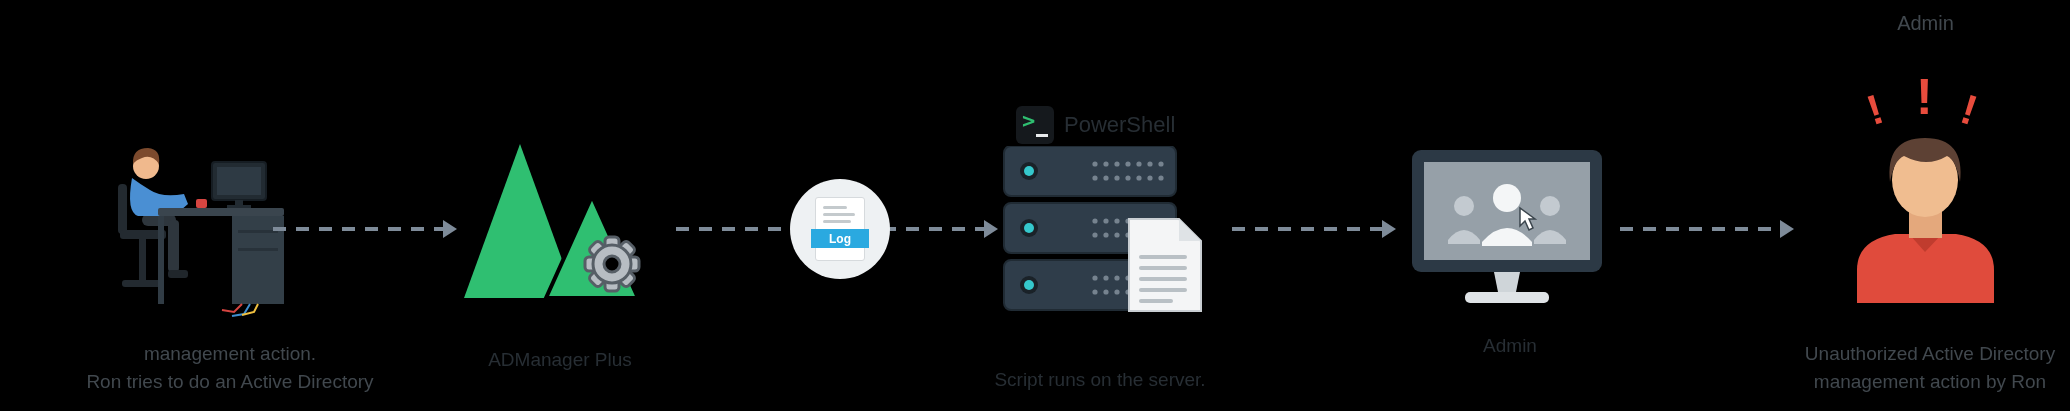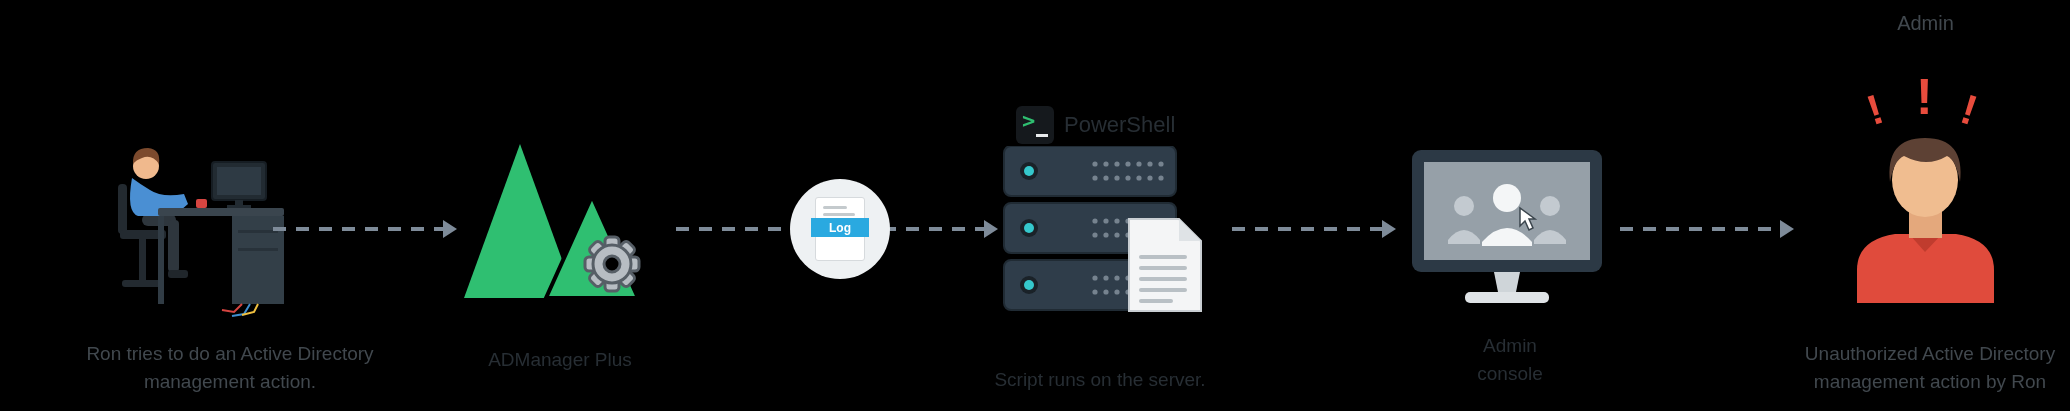--- a/index.html
+++ b/index.html
@@ -36,21 +36,21 @@
   .log-circle{
     position:absolute;left:790px;top:179px;width:100px;height:100px;border-radius:50%;
     background:#eef1f3;z-index:3;display:flex;align-items:center;justify-content:center;
   }
   .log-doc{
     position:relative;width:48px;height:62px;background:#ffffff;
     border:1px solid #d6dadd;border-radius:3px;
   }
   .doc-line{position:absolute;left:7px;height:3px;background:#c4cacd;border-radius:2px;}
   .log-band{
-    position:absolute;left:-5px;top:20px;width:58px;height:19px;background:var(--log-blue);
+    position:absolute;left:-5px;top:31px;width:58px;height:19px;background:var(--log-blue);
     display:flex;align-items:center;justify-content:center;
     color:#fff;font-size:12px;font-weight:bold;
   }
   
   .ps-chip{
     position:absolute;left:1016px;top:106px;width:38px;height:38px;border-radius:6px;
     background:#15191d;display:flex;align-items:flex-start;justify-content:flex-start;
     padding:4px 0 0 6px;box-sizing:border-box;z-index:4;
   }
   .ps-glyph{color:var(--green);font-size:22px;font-weight:bold;line-height:22px;font-family:"DejaVu Sans Mono",monospace;}
@@ -104,22 +104,22 @@
     <rect x="104" y="87" width="11" height="9" rx="2" fill="#d64541"></rect>
 
     <g fill="none" stroke-width="2">
       <polyline points="150,192 142,200 130,198" stroke="#d64541"></polyline>
       <polyline points="158,192 152,202 140,204" stroke="#3f8fd0"></polyline>
       <polyline points="166,192 162,200 150,203" stroke="#f0c040"></polyline>
     </g>
   </svg>
 
   <div class="caption" style="left:40px;width:380px;top:340px;">
+    <div>management action.</div>
     <div>Ron tries to do an Active Directory</div>
-    <div>management action.</div>
   </div>
 
   <div class="arrow" style="left:273px;width:170px;"></div>
 
   <svg class="abs" style="left:462px;top:138px;" width="195" height="170" viewBox="0 0 195 170">
     <g>
       <polygon points="58,6 2,160 114,160" fill="#2fbf71"></polygon>
       <polygon points="130,58 84,160 176,160" fill="#2fbf71" stroke="#000000" stroke-width="4"></polygon>
     </g>
     <g transform="translate(150,126)">
@@ -254,21 +254,20 @@
       <circle cx="95" cy="48" r="14" fill="#f4f6f7"></circle>
       <path d="M70,92 q25,-28 50,0 v4 h-50 z" fill="#f4f6f7"></path>
     </g>
     <polygon points="108,58 108,76 113,71 117,80 121,78 117,69 123,69" fill="#ffffff" stroke="#3b454d" stroke-width="1.5"></polygon>
     <polygon points="82,122 108,122 104,142 86,142" fill="#cfd5d9"></polygon>
     <rect x="53" y="142" width="84" height="11" rx="5" fill="#dfe3e6"></rect>
   </svg>
 
   <div class="caption faint" style="left:1400px;width:220px;top:332px;">
     <div>Admin</div>
-    <div>console</div>
   </div>
 
   <div class="arrow" style="left:1620px;width:160px;"></div>
 
   <div class="admin-title">Admin</div>
 
   <span class="mark m1">!</span>
   <span class="mark m2">!</span>
   <span class="mark m3">!</span>
 

